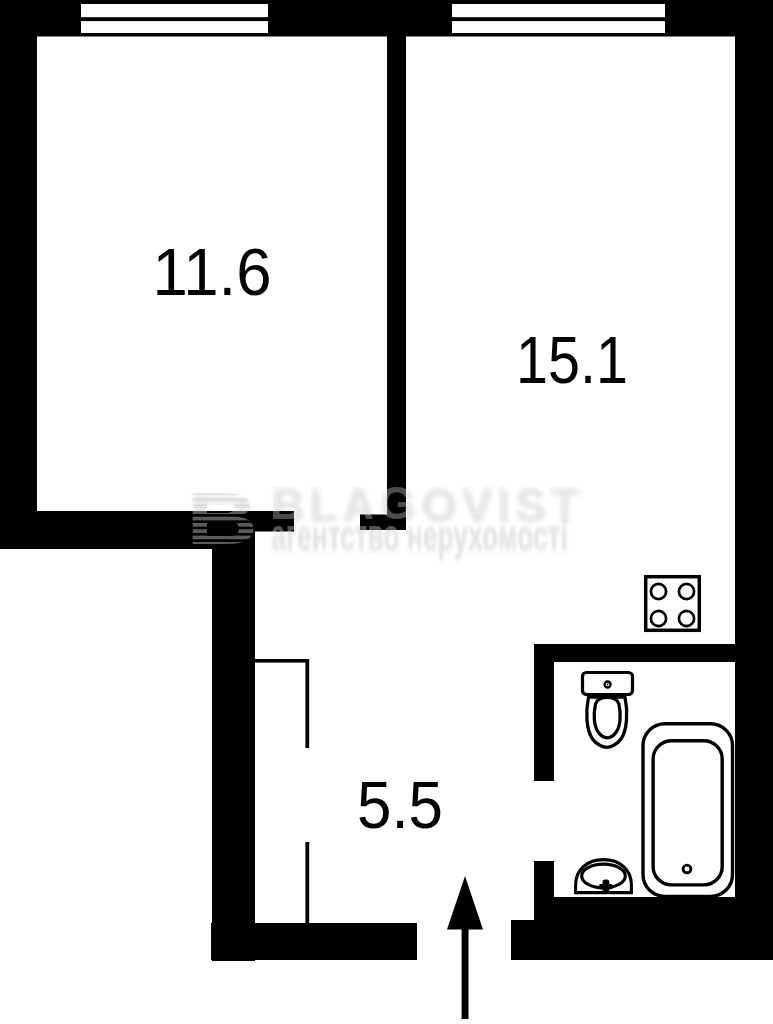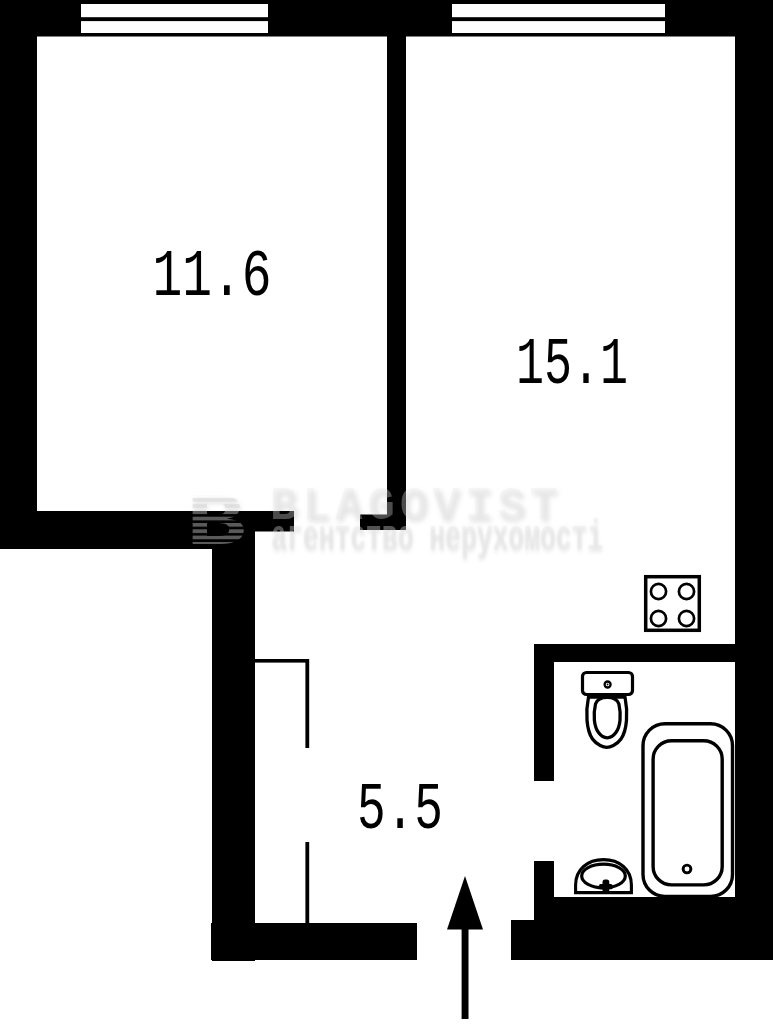--- a/index.html
+++ b/index.html
@@ -1,17 +1,17 @@
 <!DOCTYPE html>
 <html><head>
 <meta charset="utf-8">
 <style>
   html,body{margin:0;padding:0;background:#fff;}
   #plan{width:773px;height:1024px;position:relative;overflow:hidden;background:#c4b5fd;
-        font-family:Liberation Mono, monospace;}
+        font-family:Liberation Sans, sans-serif;}
 </style>
 </head>
 <body>
 <div id="plan">
 <svg width="773" height="1024" viewBox="0 0 773 1024" xmlns="http://www.w3.org/2000/svg">
   <defs>
     <pattern id="stripes" x="0" y="489.3" width="8" height="6.3" patternUnits="userSpaceOnUse">
       <rect x="0" y="0" width="8" height="3.7" fill="rgba(205,205,205,0.44)"></rect>
     </pattern>
   </defs>

